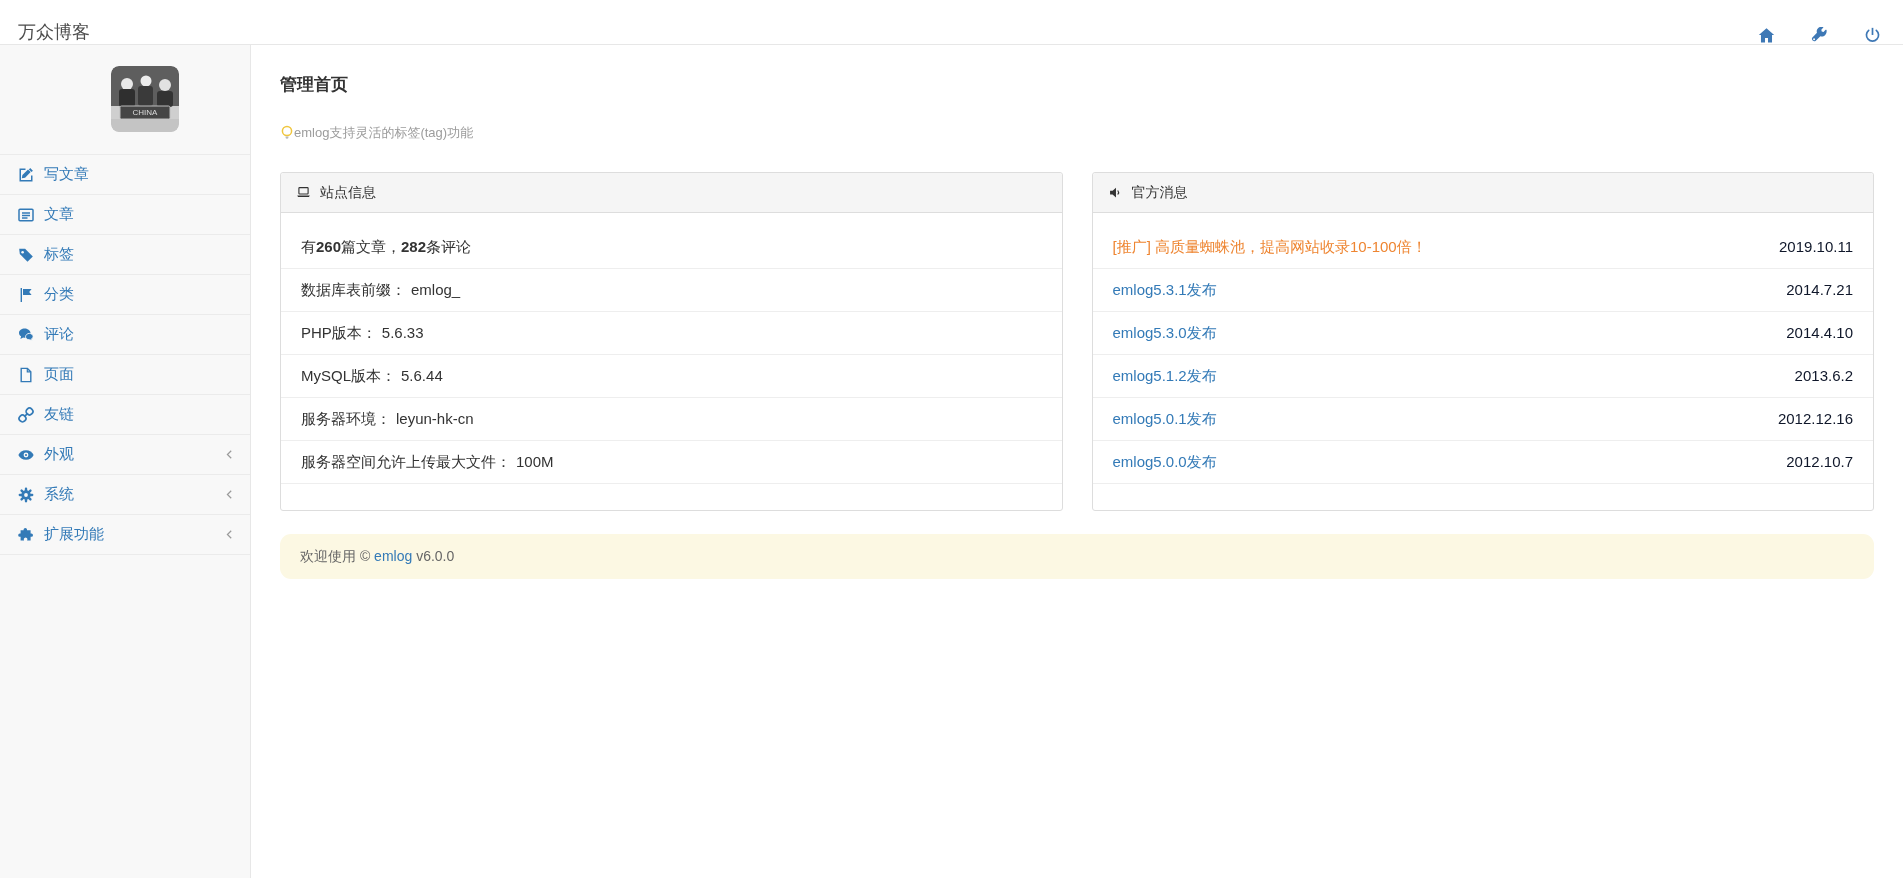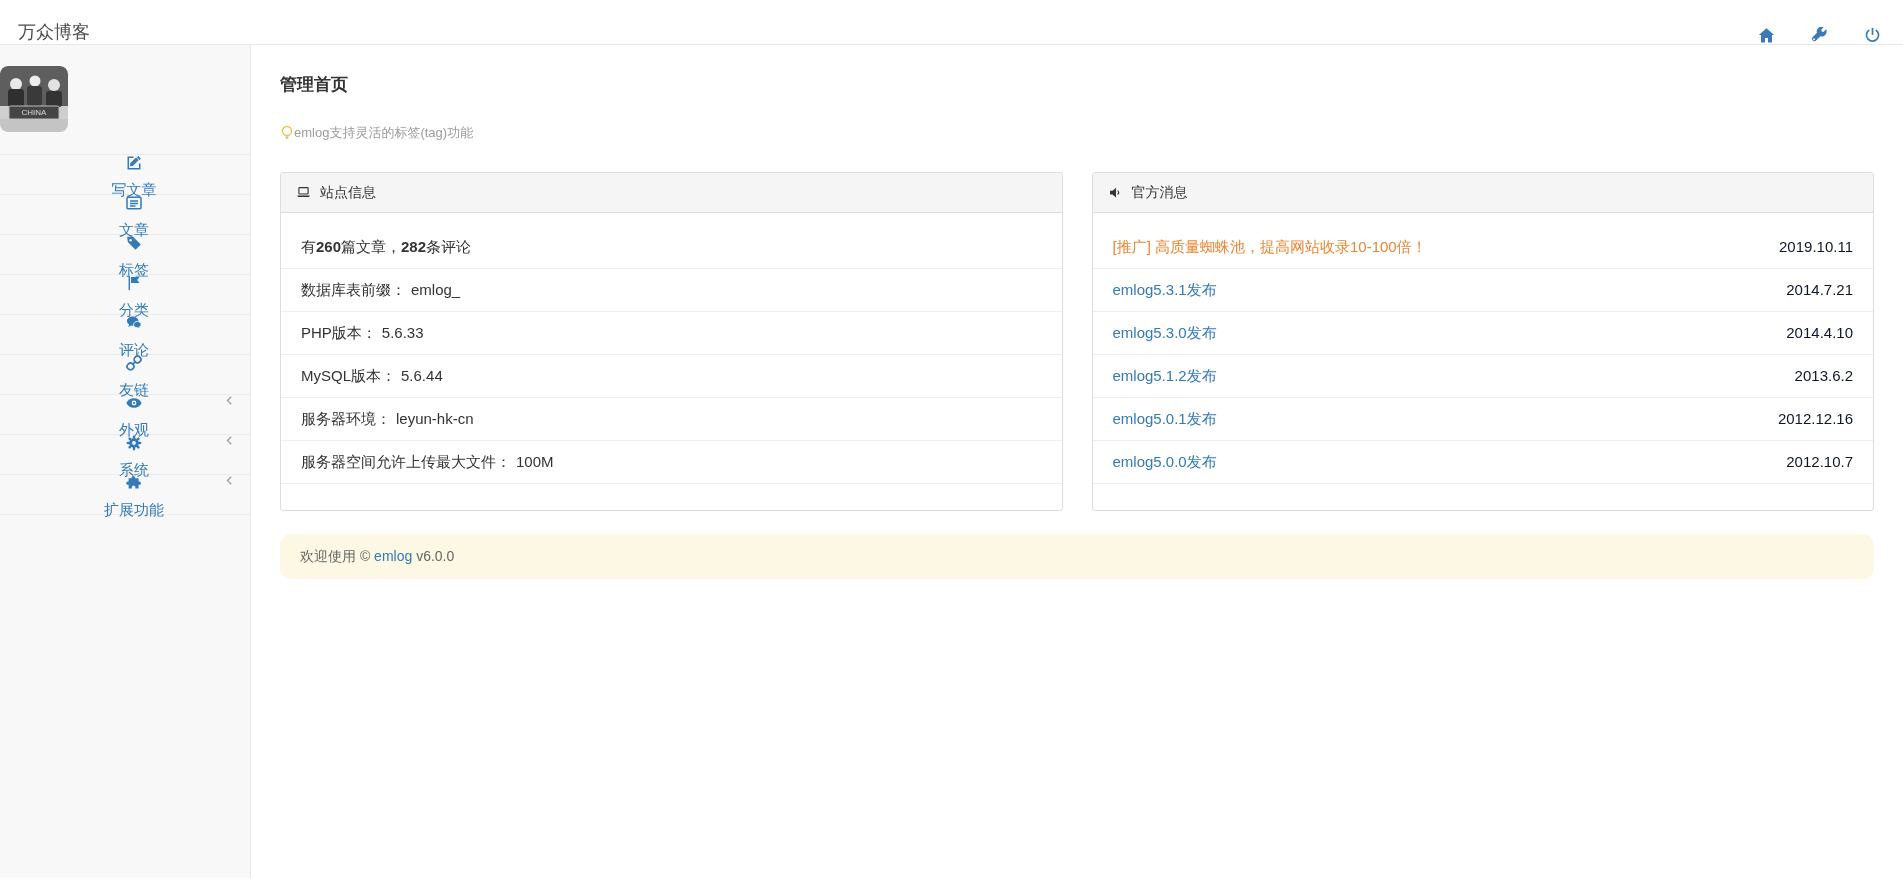--- a/index.html
+++ b/index.html
@@ -32,27 +32,27 @@
   .topbar-icons{display:flex;align-items:center;gap:36px;}
   .tb-icon{color:#3e78b5;cursor:pointer;text-decoration:none;}
   .tb-icon svg{width:17px;height:17px;}
 
   
   .layout{display:flex;height:833px;}
   .sidebar{
     width:251px;flex:0 0 251px;background:var(--sidebar-bg);
     border-right:1px solid var(--border-light);
   }
-  .avatar-wrap{height:109px;display:flex;justify-content:flex-start;padding-top:21px;}
+  .avatar-wrap{height:109px;display:flex;justify-content:center;padding-top:21px;margin-left:39px;}
   .avatar{width:68px;height:66px;border-radius:8px;cursor:pointer;}
   .menu{list-style:none;margin:0;padding:0;border-top:1px solid #ebebeb;}
   .menu li{
     position:relative;height:40px;border-bottom:1px solid #ebebeb;
     display:flex;align-items:center;gap:10px;padding-left:18px;
-    color:var(--blue);font-size:15px;cursor:pointer;flex-direction:column;
+    color:var(--blue);font-size:15px;cursor:pointer;
   }
   .mi{color:var(--blue);}
   .mi svg{width:16px;height:16px;}
   .chev{position:absolute;right:15px;color:#9a9a9a;}
   .chev svg{width:11px;height:11px;}
 
   
   .main{flex:1;padding:0 29px;background:#fff;}
   .page-title{font-size:17px;font-weight:bold;color:#333;margin:28px 0 0;}
   .tip{margin-top:28px;display:flex;align-items:center;gap:0;color:#9c9c9c;font-size:13px;line-height:17px;}
@@ -249,20 +249,28 @@
         <span class="mi">
             <svg>
               <use href="#i-comments"></use>
             </svg>
           </span>
         <span class="ml">评论</span>
       </li>
       <li>
         <span class="mi">
             <svg>
+              <use href="#i-page"></use>
+            </svg>
+          </span>
+        <span class="ml">页面</span>
+      </li>
+      <li>
+        <span class="mi">
+            <svg>
               <use href="#i-link"></use>
             </svg>
           </span>
         <span class="ml">友链</span>
       </li>
       <li>
         <span class="mi">
             <svg>
               <use href="#i-eye"></use>
             </svg>

